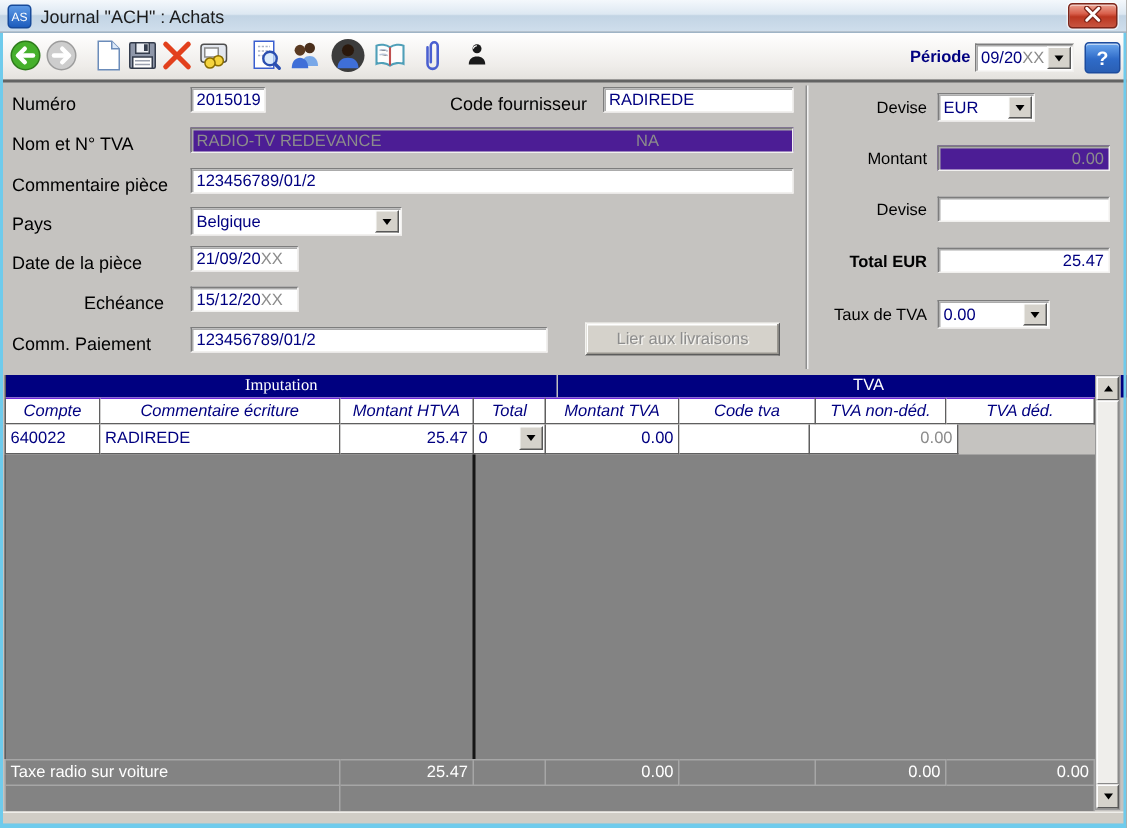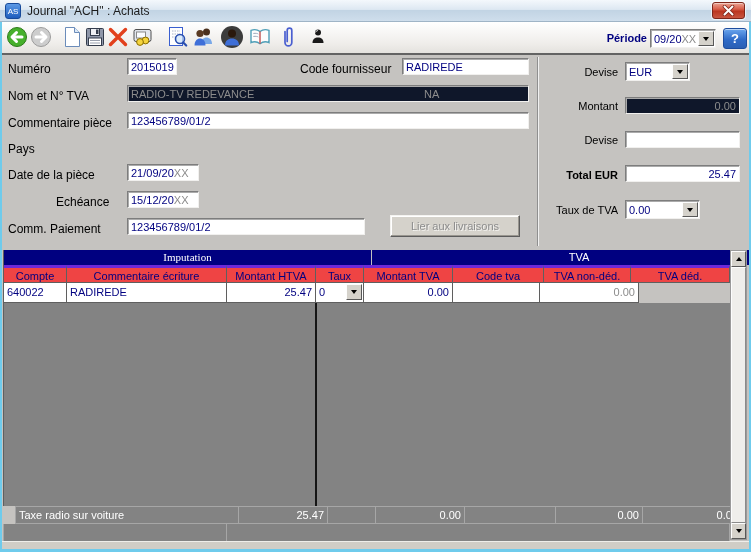--- a/index.html
+++ b/index.html
@@ -48,21 +48,21 @@
   
   .lbl{position:absolute;font-size:12px;color:#000;}
   .rl{position:absolute;left:480px;width:138px;text-align:right;font-size:11px;color:#000;}
   .fld{
     position:absolute;height:17px;background:#ffffff;padding:1px 3px 0;
     border:1px solid;border-color:#7d7d7d #f1f0ee #f1f0ee #7d7d7d;
     box-shadow:inset 1px 1px 0 #ababab;
     font-size:11px;line-height:14px;color:#000080;white-space:nowrap;overflow:hidden;
   }
   .fld.tr{text-align:right;}
-  .fld.dis{color:#8c8c8c;background:#0f172a;}
+  .fld.dis{color:#8c8c8c;background:#4c1d95;}
   .masked{color:#8c8c8c;}
   .dd{padding-right:19px;height:19px;line-height:16px;}
   .ddbtn{
     position:absolute;top:1px;right:1px;bottom:1px;width:16px;
     background:#d5d2cb;border:1px solid;border-color:#fdfdfd #585858 #585858 #fdfdfd;
     display:flex;align-items:center;justify-content:center;
   }
   .tri{width:0;height:0;border-left:3.5px solid transparent;border-right:3.5px solid transparent;border-top:4px solid #000;}
   .btn{
     position:absolute;background:#d5d2cb;font-size:11px;color:#8d8d8d;text-shadow:1px 1px 0 #f4f3f0;
@@ -72,28 +72,28 @@
   }
   .vsep{position:absolute;width:1px;background:#8f8f8f;}
   .vsep.lite{background:#f1f1f1;}
   
   .grow{position:absolute;left:3px;display:flex;border-left:1px solid #5f5f5f;}
   .gc{border-right:1px solid #5f5f5f;padding:0 3px;font-size:11px;white-space:nowrap;overflow:hidden;position:relative;}
   .ggroup{top:250px;height:15px;}
   .ggroup .gc{background:#000080;color:#fff;text-align:center;line-height:14px;border-right:none;padding:0;}
   .ggroup .gc.first{border-right:1px solid #c0c0c0;}
   .ghead{top:265px;height:18px;}
-  .ghead .gc{background:#ef4444;color:#000080;text-align:center;line-height:16px;border-top:3px solid #6d28d9;border-bottom:1px solid #5f5f5f;}
+  .ghead .gc{background:#ffffff;color:#000080;text-align:center;line-height:16px;border-top:1px solid #6d28d9;border-bottom:1px solid #5f5f5f;font-style:italic;}
   .gdata{top:283px;height:20px;}
   .gdata .gc{background:#fff;color:#000080;line-height:18px;border-bottom:1px solid #5f5f5f;}
   .gdata .gc.tr{text-align:right;}
   .gdata .gc.gray{color:#8c8c8c;}
   .gbody{position:absolute;left:3px;top:303px;width:727px;height:203px;background:#838383;border-left:1px solid #5f5f5f;}
   .gsplit{position:absolute;left:315px;top:303px;width:2px;height:203px;background:#151515;}
-  .gtot{top:506px;height:18px;border-left:1px solid #a6a6a6;margin-left:12px;}
+  .gtot{top:506px;height:18px;border-left:1px solid #a6a6a6;}
   .gtot .gc{background:#838383;color:#fff;line-height:16px;border-right:1px solid #a6a6a6;border-top:1px solid #a6a6a6;border-bottom:1px solid #a6a6a6;}
   .gtot .gc.tr{text-align:right;}
   .gstrip{top:524px;height:17px;border-left:1px solid #a6a6a6;}
   .gstrip .gc{background:#838383;border-right:1px solid #a6a6a6;}
   .w0{width:63px;}.w1{width:160px;}.w2{width:89px;}.w3{width:48px;}
   .w4{width:89px;}.w5{width:91px;}.w6{width:87px;}.w7{width:99px;}
   .wg0{width:368px;font-family:Liberation Serif, serif;}.wg1{width:414px;}
   .wt0{width:223px;}
   .ws0{width:223px;}.ws1{width:503px;}
   .cellbtn{position:absolute;top:1px;right:1px;width:16px;height:16px;background:#d5d2cb;border:1px solid;border-color:#fdfdfd #585858 #585858 #fdfdfd;display:flex;align-items:center;justify-content:center;}
@@ -230,20 +230,26 @@
   <div class="lbl" style="left:8px;top:89px;">Nom et N° TVA</div>
   <div class="fld dis" style="left:127px;top:85px;width:402px;">
     <span>RADIO-TV REDEVANCE</span>
     <span style="position:absolute;left:296px;">NA</span>
   </div>
 
   <div class="lbl" style="left:8px;top:116px;">Commentaire pièce</div>
   <div class="fld" style="left:127px;top:112px;width:402px;">123456789/01/2</div>
 
   <div class="lbl" style="left:8px;top:142px;">Pays</div>
+  <div class="fld dd" style="left:127px;top:138px;width:141px;">
+    <span>Belgique</span>
+    <span class="ddbtn">
+        <span class="tri"></span>
+      </span>
+  </div>
 
   <div class="lbl" style="left:8px;top:168px;">Date de la pièce</div>
   <div class="fld" style="left:127px;top:164px;width:72px;">
     <span>21/09/20</span><span class="masked">XX</span>
   </div>
 
   <div class="lbl" style="left:8px;top:195px;padding-left:48px;">Echéance</div>
   <div class="fld" style="left:127px;top:191px;width:72px;">
     <span>15/12/20</span><span class="masked">XX</span>
   </div>
@@ -283,21 +289,21 @@
 
   <div class="grow ggroup">
     <div class="gc wg0 first">Imputation</div>
     <div class="gc wg1">TVA</div>
   </div>
 
   <div class="grow ghead">
     <div class="gc w0">Compte</div>
     <div class="gc w1">Commentaire écriture</div>
     <div class="gc w2">Montant HTVA</div>
-    <div class="gc w3">Taux</div>
+    <div class="gc w3">Total</div>
     <div class="gc w4">Montant TVA</div>
     <div class="gc w5">Code tva</div>
     <div class="gc w6">TVA non-déd.</div>
     <div class="gc w7">TVA déd.</div>
   </div>
 
   <div class="grow gdata">
     <div class="gc w0">640022</div>
     <div class="gc w1">RADIREDE</div>
     <div class="gc w2 tr">25.47</div>

